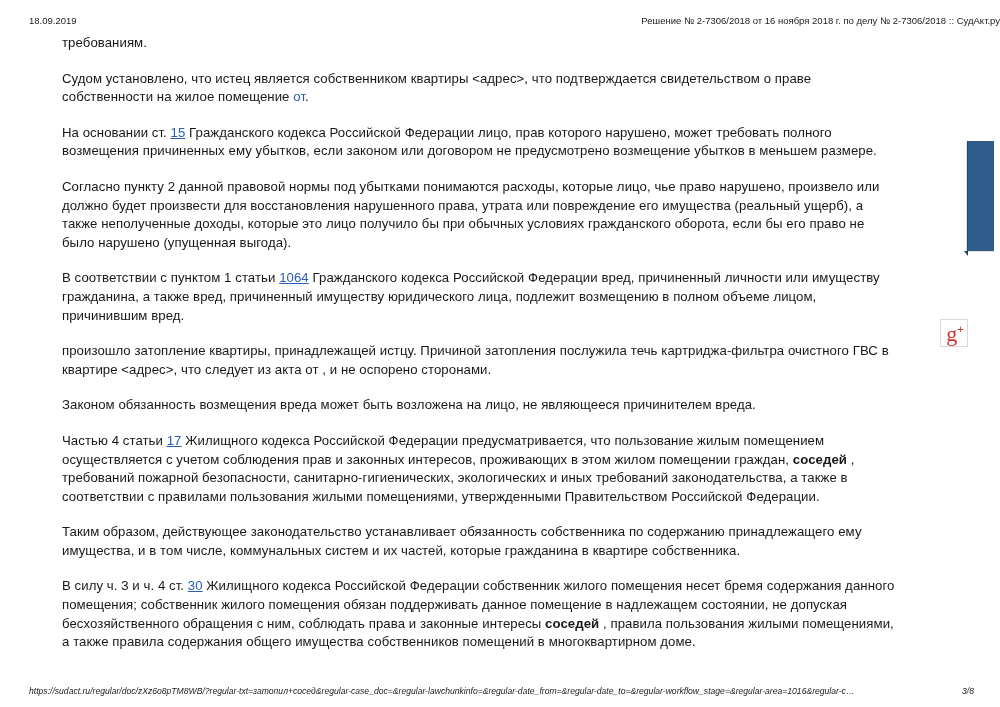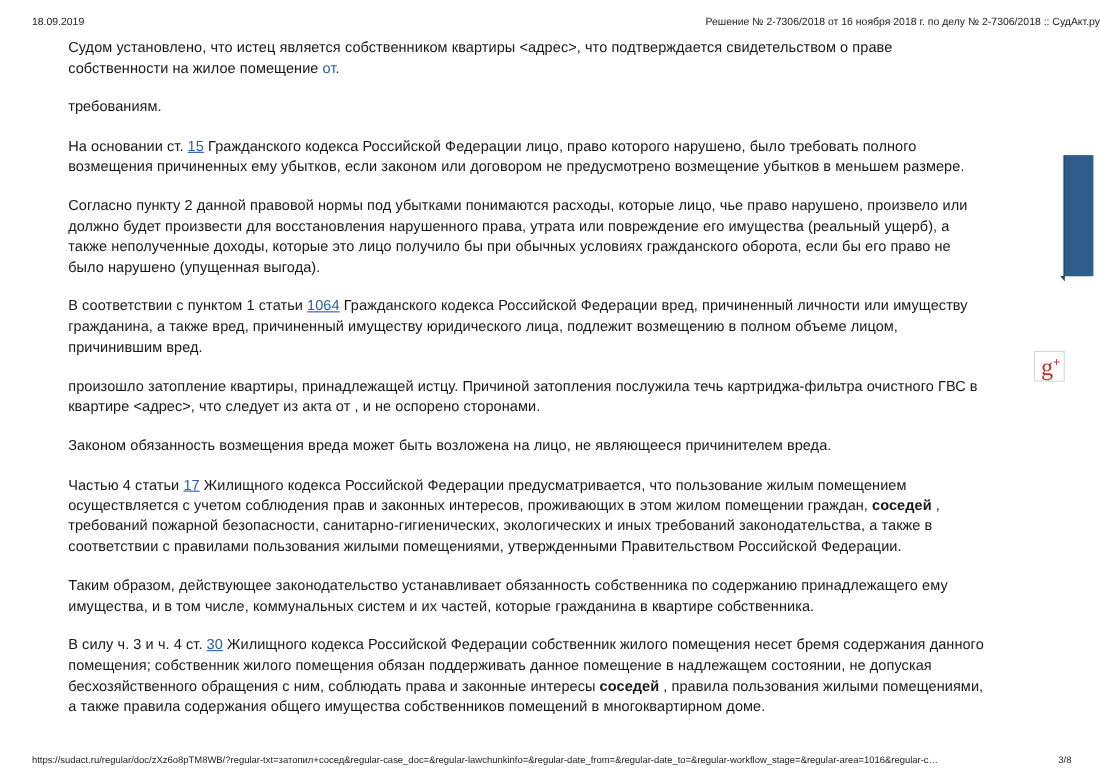--- a/index.html
+++ b/index.html
@@ -123,20 +123,21 @@
   
   .print-footer {
     position: absolute;
     left: 0;
     bottom: 9px;
     width: 1000px;
     height: 14px;
     font-size: 8.6px;
     color: #222;
     line-height: 14px;
+    font-style: italic;
   }
   .print-footer .pf-url {
     position: absolute;
     left: 29px;
     top: 0;
     white-space: nowrap;
   }
   .print-footer .pf-page {
     position: absolute;
     right: 26px;
@@ -146,23 +147,23 @@
 </style>
 </head>
 <body>
 
 <div class="print-header">
   <span class="ph-date">18.09.2019</span>
   <span class="ph-title">Решение № 2-7306/2018 от 16 ноября 2018 г. по делу № 2-7306/2018 :: СудАкт.ру</span>
 </div>
 
 <div class="doc" id="doc-body">
+    <p class="para"><span>требованиям.</span></p>
     <p class="para"><span>Судом установлено, что истец является собственником квартиры &lt;адрес&gt;, что подтверждается свидетельством о праве собственности на жилое помещение </span><a class="lnk plain" href="#">от</a><span>.</span></p>
-    <p class="para"><span>требованиям.</span></p>
-    <p class="para"><span>На основании ст. </span><a class="lnk" href="#">15</a><span> Гражданского кодекса Российской Федерации лицо, право которого нарушено, было требовать полного возмещения причиненных ему убытков, если законом или договором не предусмотрено возмещение убытков в меньшем размере.</span></p>
+    <p class="para"><span>На основании ст. </span><a class="lnk" href="#">15</a><span> Гражданского кодекса Российской Федерации лицо, прав которого нарушено, может требовать полного возмещения причиненных ему убытков, если законом или договором не предусмотрено возмещение убытков в меньшем размере.</span></p>
     <p class="para"><span>Согласно пункту 2 данной правовой нормы под убытками понимаются расходы, которые лицо, чье право нарушено, произвело или должно будет произвести для восстановления нарушенного права, утрата или повреждение его имущества (реальный ущерб), а также неполученные доходы, которые это лицо получило бы при обычных условиях гражданского оборота, если бы его право не было нарушено (упущенная выгода).</span></p>
     <p class="para"><span>В соответствии с пунктом 1 статьи </span><a class="lnk" href="#">1064</a><span> Гражданского кодекса Российской Федерации вред, причиненный личности или имуществу гражданина, а также вред, причиненный имуществу юридического лица, подлежит возмещению в полном объеме лицом, причинившим вред.</span></p>
     <p class="para"><span>произошло затопление квартиры, принадлежащей истцу. Причиной затопления послужила течь картриджа-фильтра очистного ГВС в квартире &lt;адрес&gt;, что следует из акта от , и не оспорено сторонами.</span></p>
     <p class="para"><span>Законом обязанность возмещения вреда может быть возложена на лицо, не являющееся причинителем вреда.</span></p>
     <p class="para"><span>Частью 4 статьи </span><a class="lnk" href="#">17</a><span> Жилищного кодекса Российской Федерации предусматривается, что пользование жилым помещением осуществляется с учетом соблюдения прав и законных интересов, проживающих в этом жилом помещении граждан, </span><b class="bold">соседей</b><span> , требований пожарной безопасности, санитарно-гигиенических, экологических и иных требований законодательства, а также в соответствии с правилами пользования жилыми помещениями, утвержденными Правительством Российской Федерации.</span></p>
     <p class="para"><span>Таким образом, действующее законодательство устанавливает обязанность собственника по содержанию принадлежащего ему имущества, и в том числе, коммунальных систем и их частей, которые гражданина в квартире собственника.</span></p>
     <p class="para"><span>В силу ч. 3 и ч. 4 ст. </span><a class="lnk" href="#">30</a><span> Жилищного кодекса Российской Федерации собственник жилого помещения несет бремя содержания данного помещения; собственник жилого помещения обязан поддерживать данное помещение в надлежащем состоянии, не допуская бесхозяйственного обращения с ним, соблюдать права и законные интересы </span><b class="bold">соседей</b><span> , правила пользования жилыми помещениями, а также правила содержания общего имущества собственников помещений в многоквартирном доме.</span></p>
   </div>
 
 <div class="feedback-tab">

